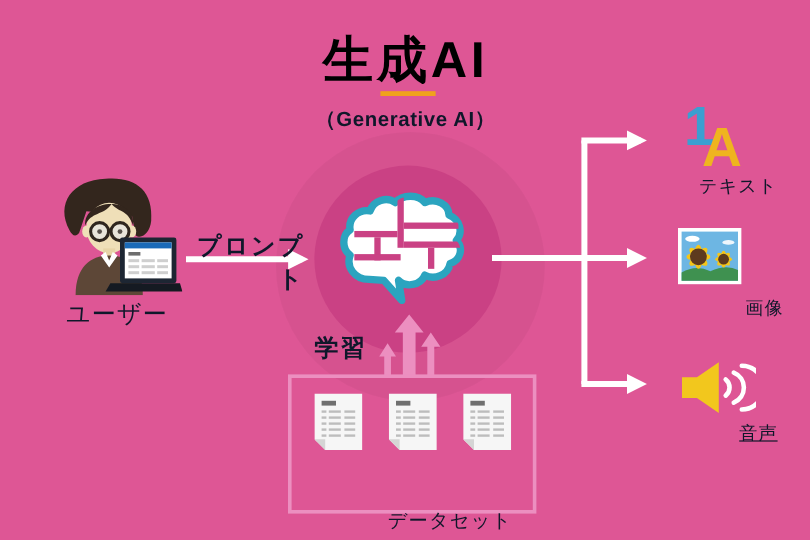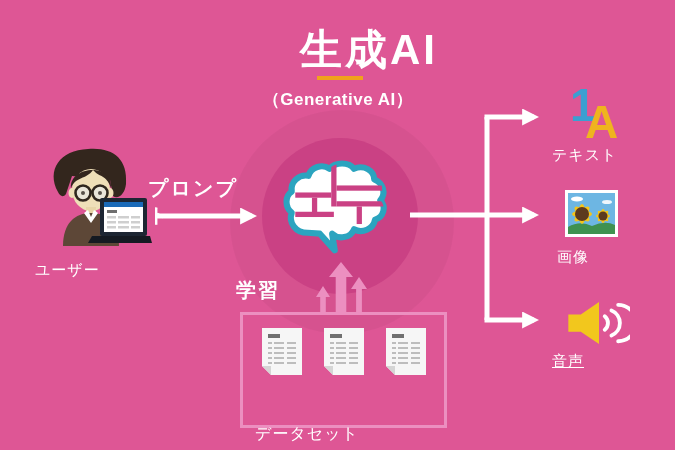--- a/index.html
+++ b/index.html
@@ -8,26 +8,26 @@
     background:#de5695;
     font-family:"Liberation Sans","DejaVu Sans",sans-serif;
   }
   .abs{position:absolute;}
   
   .halo{left:230px;top:110px;width:224px;height:224px;border-radius:50%;
     background:rgba(0,0,0,0.035);}
   
   .bg-circle{left:262px;top:138px;width:156px;height:156px;border-radius:50%;
     background:#ca4184;}
-  .title-main{left:238px;top:22px;width:200px;text-align:right;
-    color:#ffffff;font-size:42px;font-weight:900;letter-spacing:3px;}
+  .title-main{left:238px;top:22px;width:200px;text-align:center;
+    color:#000000;font-size:42px;font-weight:900;letter-spacing:3px;}
   .title-underline{left:317px;top:76px;width:46px;height:4px;background:#f0a21c;}
   .title-sub{left:238px;top:88px;width:200px;text-align:center;
-    color:#ffffff;font-size:17px;font-weight:700;letter-spacing:0.5px;}
-  .label{position:absolute;color:#ffffff;text-align:left;}
+    color:#0f172a;font-size:17px;font-weight:700;letter-spacing:0.5px;}
+  .label{position:absolute;color:#0f172a;text-align:right;}
   .lbl-s{font-size:15px;font-weight:500;letter-spacing:1px;}
   .lbl-b{font-size:20px;font-weight:900;letter-spacing:2px;}
   .dataset-box{left:240px;top:312px;width:201px;height:97px;
     border:3px solid #ec8fc0;display:flex;justify-content:center;
     gap:22px;padding-top:13px;box-sizing:content-box;}
   .glyph1{position:absolute;left:570px;top:82px;font-size:46px;font-weight:900;
     color:#3b9fd1;line-height:1;}
   .glyph2{position:absolute;left:585px;top:99px;font-size:46px;font-weight:900;
     color:#efb41f;line-height:1;}
   svg{display:block;}
@@ -116,24 +116,24 @@
         <rect x="69" y="75" width="9" height="2.5"></rect>
           <rect x="80" y="75" width="11" height="2.5"></rect>
           <rect x="93" y="75" width="9" height="2.5"></rect>
         <rect x="69" y="80" width="9" height="2.5"></rect>
           <rect x="80" y="80" width="11" height="2.5"></rect>
           <rect x="93" y="80" width="9" height="2.5"></rect>
       </g>
       <path d="M54,90 L112,90 L114,97 L50,97 Z" fill="#151a22"></path>
     </g>
   </svg>
-  <div class="label lbl-s" style="left:35px;top:248px;width:105px;font-size:15px;margin-top:13px;">ユーザー</div>
-
-  <div class="label lbl-b" style="left:148px;top:175px;width:106px;">プロンプト</div>
-  <div class="label lbl-b" style="left:236px;top:277px;width:52px;">学習</div>
+  <div class="label lbl-s" style="left:35px;top:248px;width:105px;font-size:20px;">ユーザー</div>
+
+  <div class="label lbl-b" style="left:148px;top:192px;width:106px;">プロンプト</div>
+  <div class="label lbl-b" style="left:254px;top:277px;width:52px;">学習</div>
 
   <div class="abs dataset-box">
     <svg width="40" height="47" viewBox="0 0 40 47">
       <path d="M0,0 H40 V47 H9 L0,38 Z" fill="#f6f6f6"></path>
       <path d="M0,38 H9 V47 Z" fill="#d5d5d5"></path>
       <rect x="6" y="6" width="12" height="4" fill="#707070"></rect>
       <g fill="#bdbdbd">
         <rect x="6" y="14" width="4" height="2"></rect>
           <rect x="12" y="14" width="10" height="2"></rect>
           <rect x="25" y="14" width="9" height="2"></rect>

